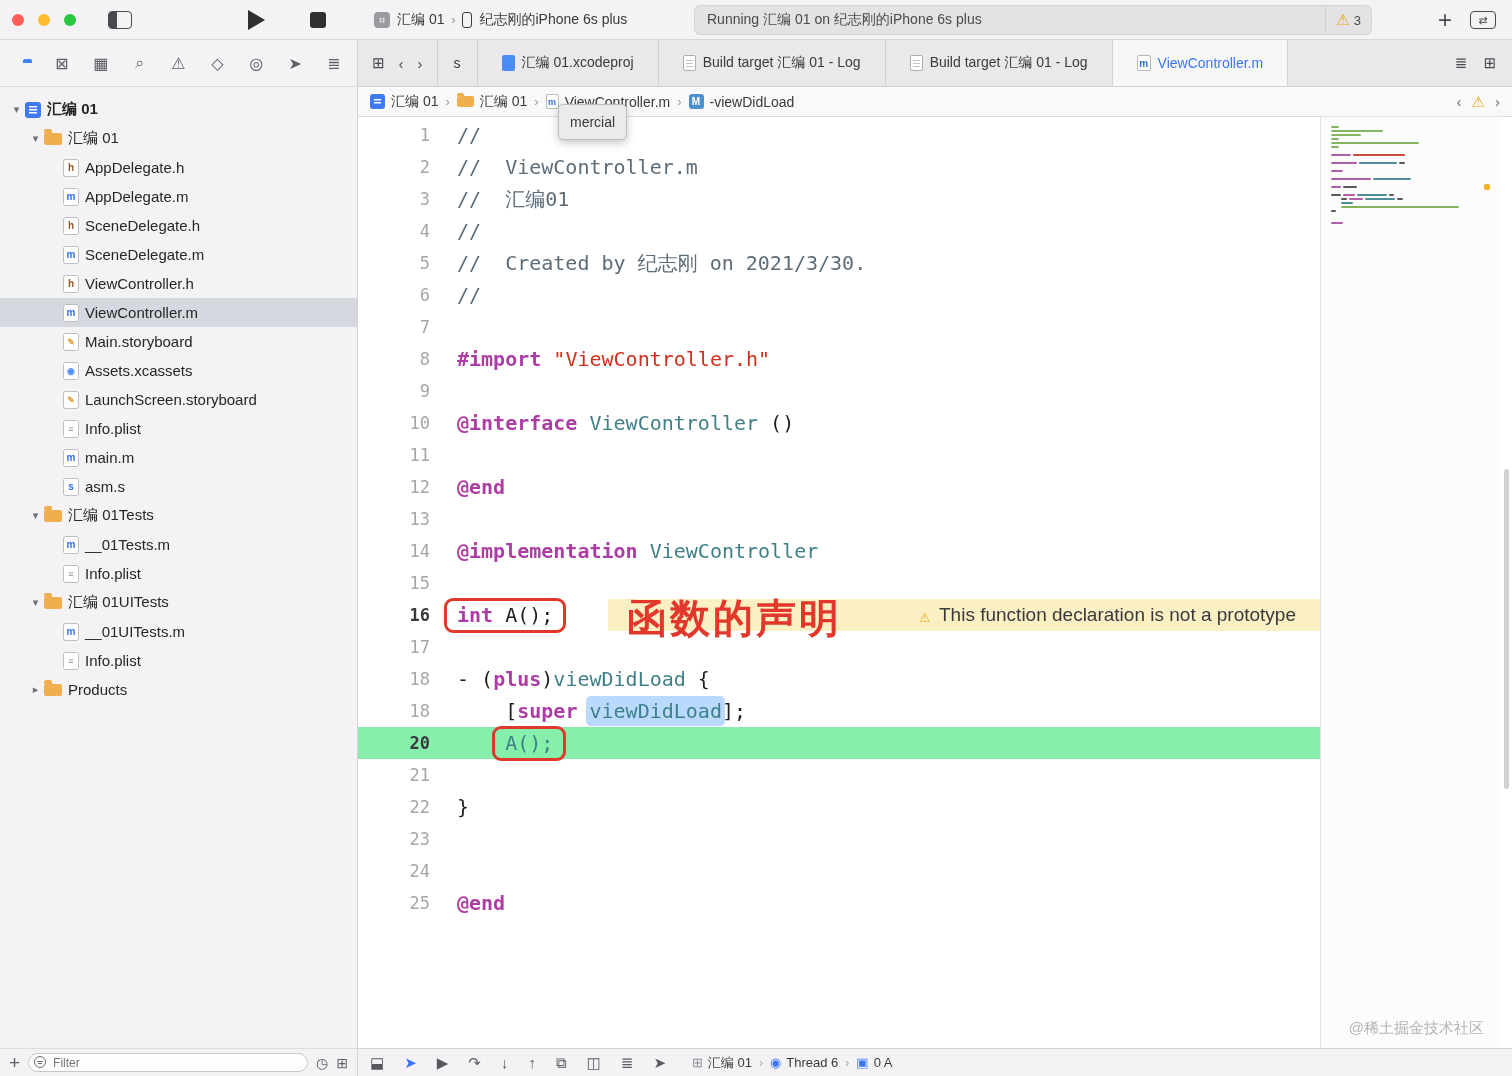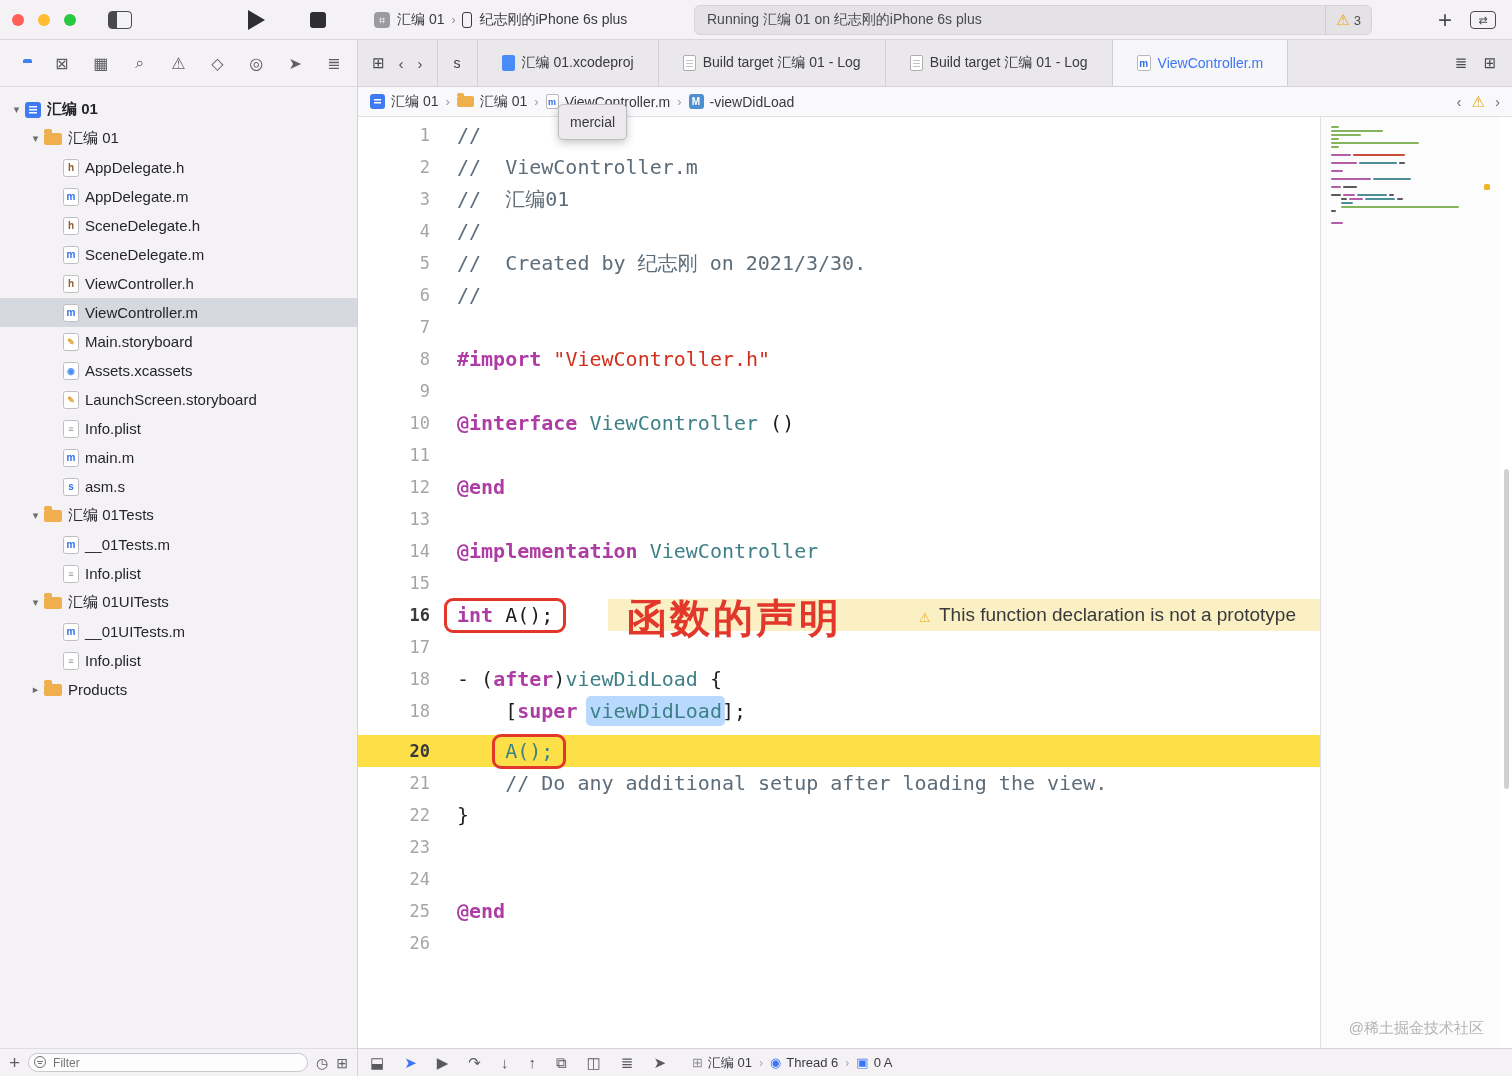--- a/index.html
+++ b/index.html
@@ -92,21 +92,21 @@
   .jicon.mfile { width:13px; height:15px; background:#fff; border:1px solid #B9B9BE; border-radius:2px; color:#2F6FEB; font-size:9px; font-weight:700; display:flex; align-items:center; justify-content:center; }
   .jicon.method { width:15px; height:15px; border-radius:3px; background:#4E8FD0; color:#fff; font-size:10px; font-weight:700; display:flex; align-items:center; justify-content:center; }
   .jumptrailing { margin-left:auto; display:flex; align-items:center; gap:10px; font-size:15px; color:#6E6E73; }
 
   .tooltip { position:absolute; left:200px; top:64px; z-index:60; background:#ECEAED; border:1px solid #BDBDC1; border-radius:5px; box-shadow:0 3px 8px rgba(0,0,0,.22); padding:9px 11px; font-size:14px; color:#3A3A3C; }
 
   
   .codearea { flex:1; position:relative; overflow:hidden; min-height:0; }
   .codescroll { position:absolute; inset:0 192px 0 0; padding-top:2px; }
   .cl { height:32px; display:flex; align-items:center; position:relative; font-family:"DejaVu Sans Mono", monospace; }
-  .cl.cur { background:#fde047;margin-top:8px; }
+  .cl.cur { background:#86efac; }
   .ln { width:99px; flex:none; text-align:right; padding-right:27px; font-size:17px; color:#A5A5A8; z-index:2; }
   .ln.emph { color:#3A3A3C; font-weight:700; }
   .ct { font-size:20px; white-space:pre; position:relative; z-index:2; display:flex; align-items:center; }
   .tok { white-space:pre; }
   .tok.k { color:var(--keyword); font-weight:700; }
   .tok.t { color:var(--type); }
   .tok.s { color:var(--string); }
   .tok.c { color:var(--comment); }
   .tok.p { color:#1D1D1F; }
   .tok.hl { color:var(--type); background:var(--selection); box-shadow:0 0 0 3px var(--selection); border-radius:2px; }
@@ -431,53 +431,48 @@
                 <span class="wtext">This function declaration is not a prototype</span>
               </div>
               <span class="rednote">函数的声明</span>
             </div>
             <div class="cl">
               <span class="ln">17</span>
               <span class="ct"></span>
             </div>
             <div class="cl">
               <span class="ln">18</span>
-              <span class="ct"><span class="tok p">- (</span><span class="tok k">after</span><span class="tok p">)</span><span class="tok t">viewDidLoad</span><span class="tok p"> {</span></span>
+              <span class="ct"><span class="tok p">- (</span><span class="tok k">plus</span><span class="tok p">)</span><span class="tok t">viewDidLoad</span><span class="tok p"> {</span></span>
             </div>
             <div class="cl">
               <span class="ln">18</span>
               <span class="ct"><span class="tok p">    [</span><span class="tok k">super</span><span class="tok p"> </span><span class="tok hl">viewDidLoad</span><span class="tok p">];</span></span>
             </div>
             <div class="cl cur">
               <span class="ln emph">20</span>
               <span class="ct"><span class="tok p">    </span><span class="redbox"><span class="tok t">A();</span></span></span>
             </div>
             <div class="cl">
               <span class="ln">21</span>
-              <span class="ct"><span class="tok c">    // Do any additional setup after loading the view.</span></span>
             </div>
             <div class="cl">
               <span class="ln">22</span>
               <span class="ct"><span class="tok p">}</span></span>
             </div>
             <div class="cl">
               <span class="ln">23</span>
               <span class="ct"></span>
             </div>
             <div class="cl">
               <span class="ln">24</span>
               <span class="ct"></span>
             </div>
             <div class="cl">
               <span class="ln">25</span>
               <span class="ct"><span class="tok k">@end</span></span>
-            </div>
-            <div class="cl">
-              <span class="ln">26</span>
-              <span class="ct"></span>
             </div>
           </div>
         <div class="minimap">
             <div class="mrow">
               <span class="mbar" style="width: 8px; background: rgb(132, 180, 94);"></span>
             </div>
             <div class="mrow">
               <span class="mbar" style="width: 52px; background: rgb(132, 180, 94);"></span>
             </div>
             <div class="mrow">

